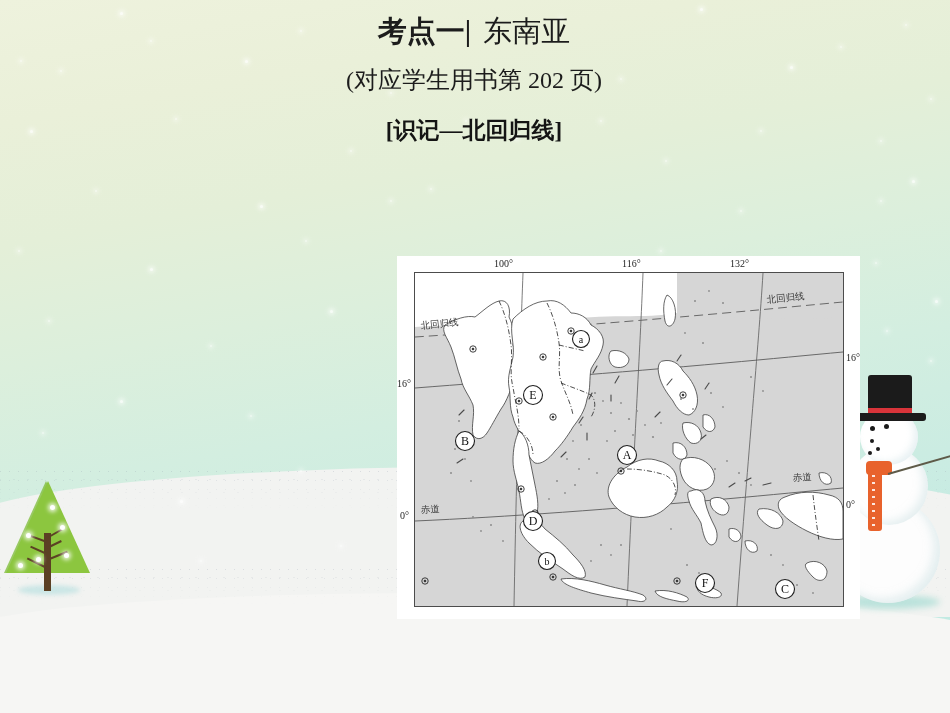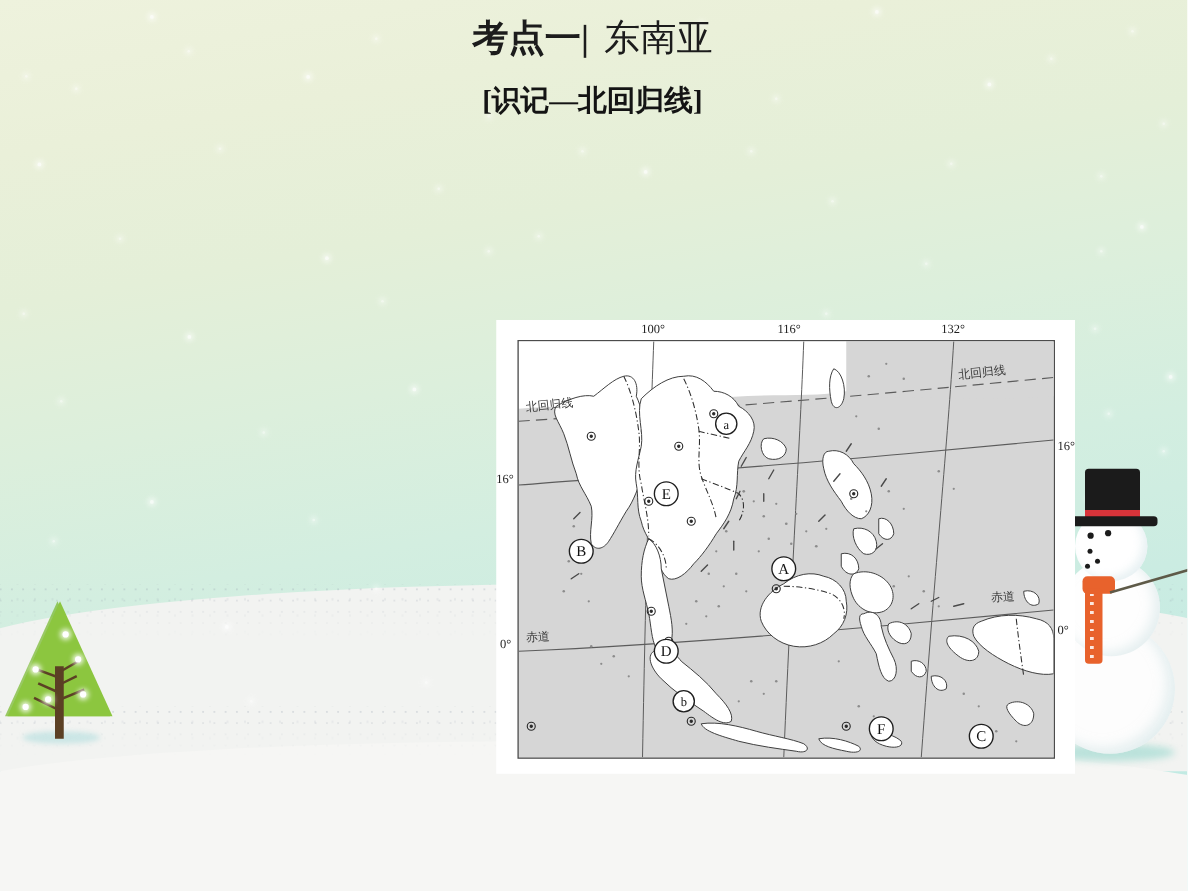--- a/index.html
+++ b/index.html
@@ -418,29 +418,30 @@
     <div class="sm-scarf"></div>
     <div class="sm-scarf-tail"></div>
     <div class="sm-arm"></div>
 
   </div>
 
   <div class="text-area">
     <div class="line-title">
       <span class="kp">考点一</span><span class="bar">|</span><span class="topic">东南亚</span>
     </div>
+    <div class="line-sub">(对应学生用书第 202 页)</div>
     <div class="line-bracket">[识记—北回归线]</div>
   </div>
 
   <div class="map-panel">
 
     <div class="lon-labels">
-      <span class="lon-label" style="left:99px; top:2px;">100°</span>
+      <span class="lon-label" style="left:80px; top:2px;">100°</span>
       <span class="lon-label" style="left:208px; top:2px;">116°</span>
-      <span class="lon-label" style="left:339px; top:2px;">132°</span>
+      <span class="lon-label" style="left:316px; top:2px;">132°</span>
     </div>
 
     <span class="lat-label" style="left:0px;   top:122px;">16°</span>
     <span class="lat-label" style="left:3px;   top:254px;">0°</span>
     <span class="lat-label" style="left:449px; top:96px;">16°</span>
     <span class="lat-label" style="left:449px; top:243px;">0°</span>
 
     <div class="map-frame">
       <svg class="map-svg" width="428" height="333" viewBox="0 0 428 333" xmlns="http://www.w3.org/2000/svg">
 

